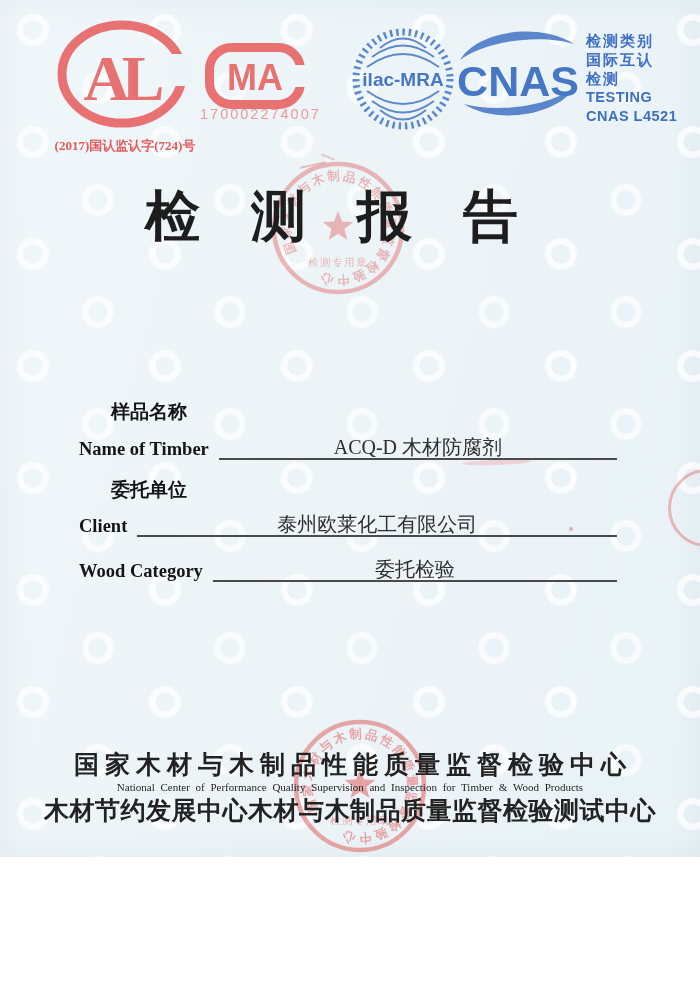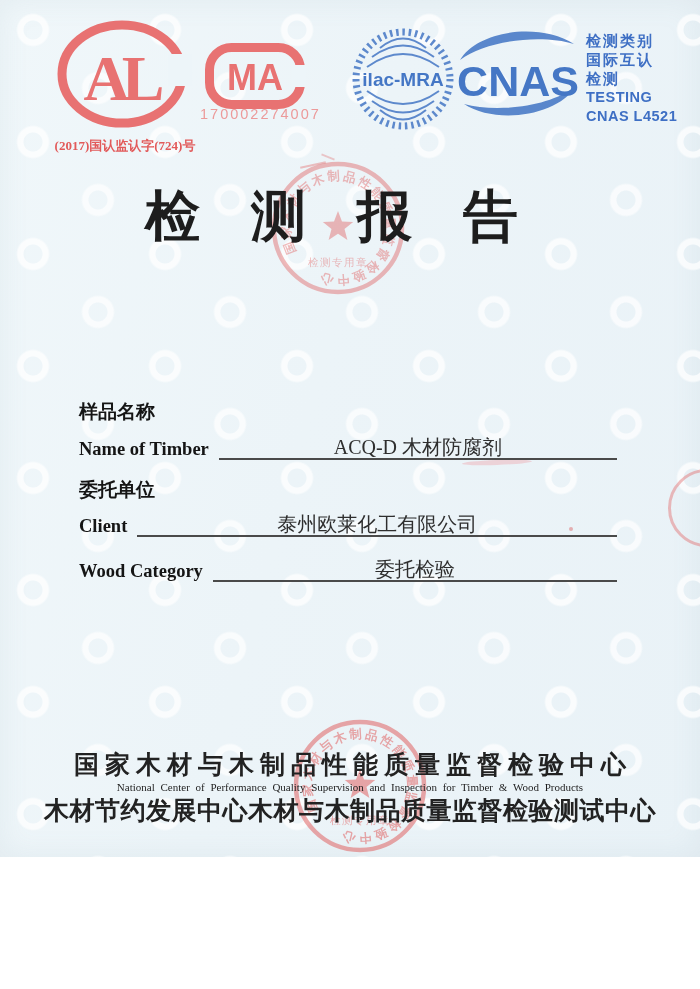--- a/index.html
+++ b/index.html
@@ -48,21 +48,21 @@
     border-top:2px solid rgba(225,95,95,0.38); transform:rotate(-12deg); z-index:1; }
   .mark2 { left:321px; top:156px; width:14px; height:0;
     border-top:2px solid rgba(225,95,95,0.32); transform:rotate(22deg); z-index:1; }
   .smear { left:462px; top:460px; width:70px; height:5px; border-radius:50%;
     background:rgba(240,140,150,0.32); transform:rotate(-2deg); z-index:1; }
   .dot { left:569px; top:527px; width:4px; height:4px; border-radius:50%;
     background:rgba(220,90,90,0.45); z-index:1; }
 
   
   .fields { left:79px; width:538px; top:400px; z-index:2; }
-  .flabel { font-size:19px; font-weight:bold; color:#151515; line-height:23px; }
+  .flabel { font-size:19px; font-weight:bold; color:#151515; line-height:23px;margin-left:32px; }
   .frow { display:flex; align-items:flex-end; line-height:22px; }
   .fen { font-size:18.5px; font-weight:bold; color:#151515; white-space:nowrap; padding-right:10px; }
   .fline { flex:1; border-bottom:2px solid #4a4a4a; text-align:center;
     font-size:20px; color:#2e2e2e; line-height:21px; }
   .mt-r1 { margin-top:14px; } .mt-l2 { margin-top:18px; } .mt-r2 { margin-top:13px; }
   .mt-l3 { margin-top:20px; } .mt-r3 { margin-top:22px; }
 
   
   .footer { left:0; right:0; top:750px; text-align:center; z-index:2; color:#1e1e1e; }
   .org-cn1 { font-size:25px; font-weight:bold; color:#222; letter-spacing:6px; padding-left:6px; line-height:29px; }

